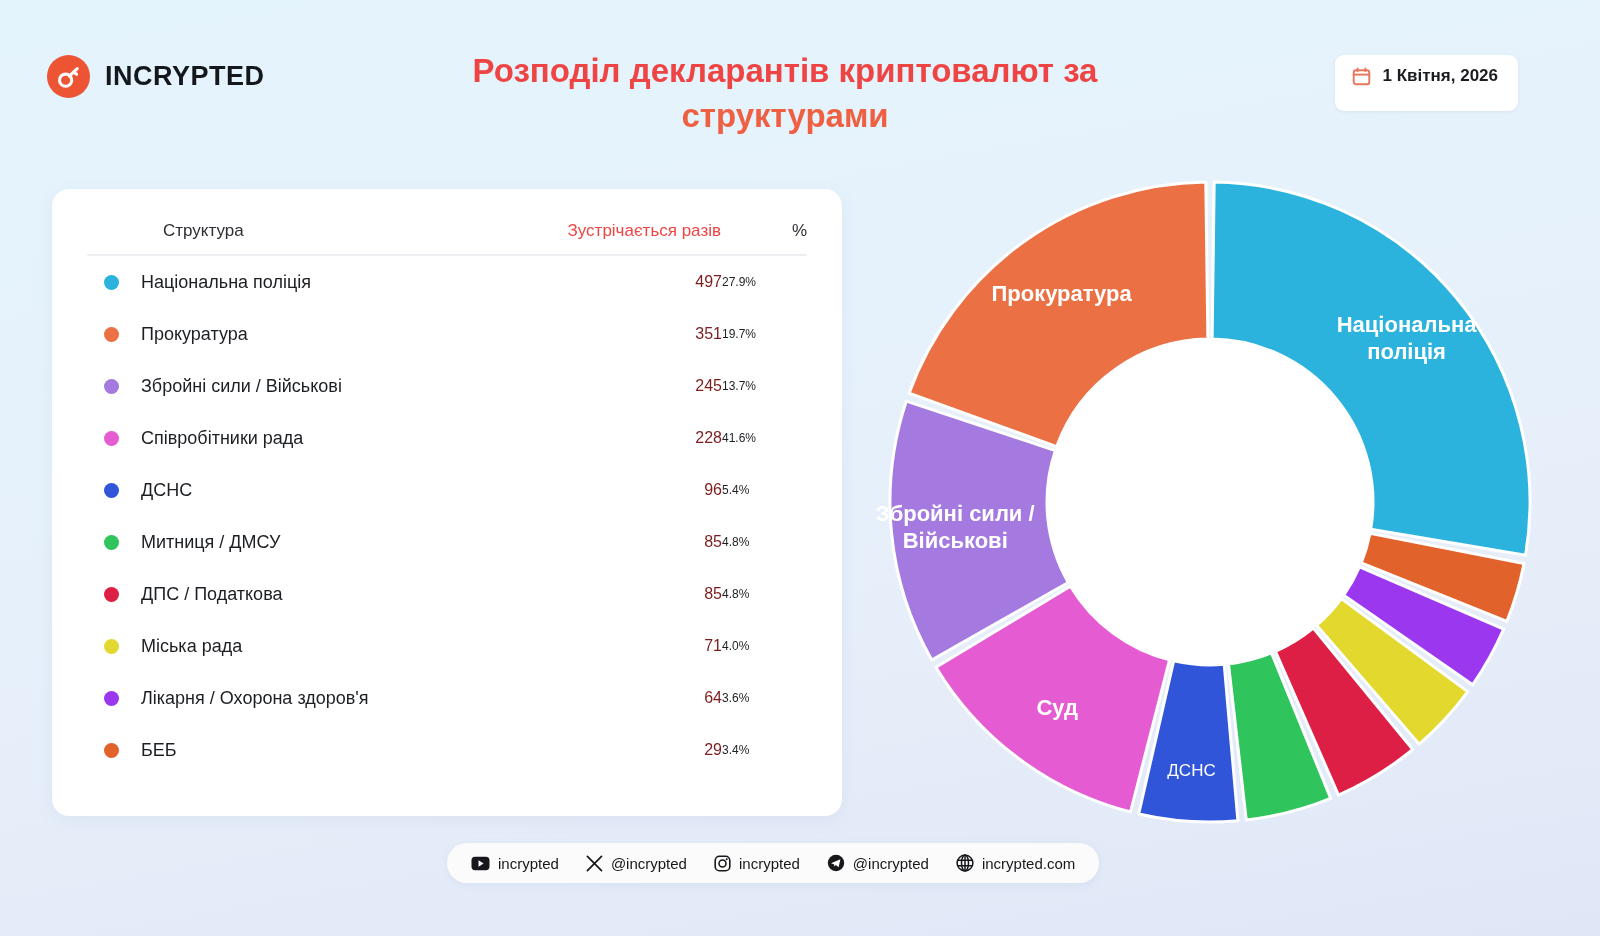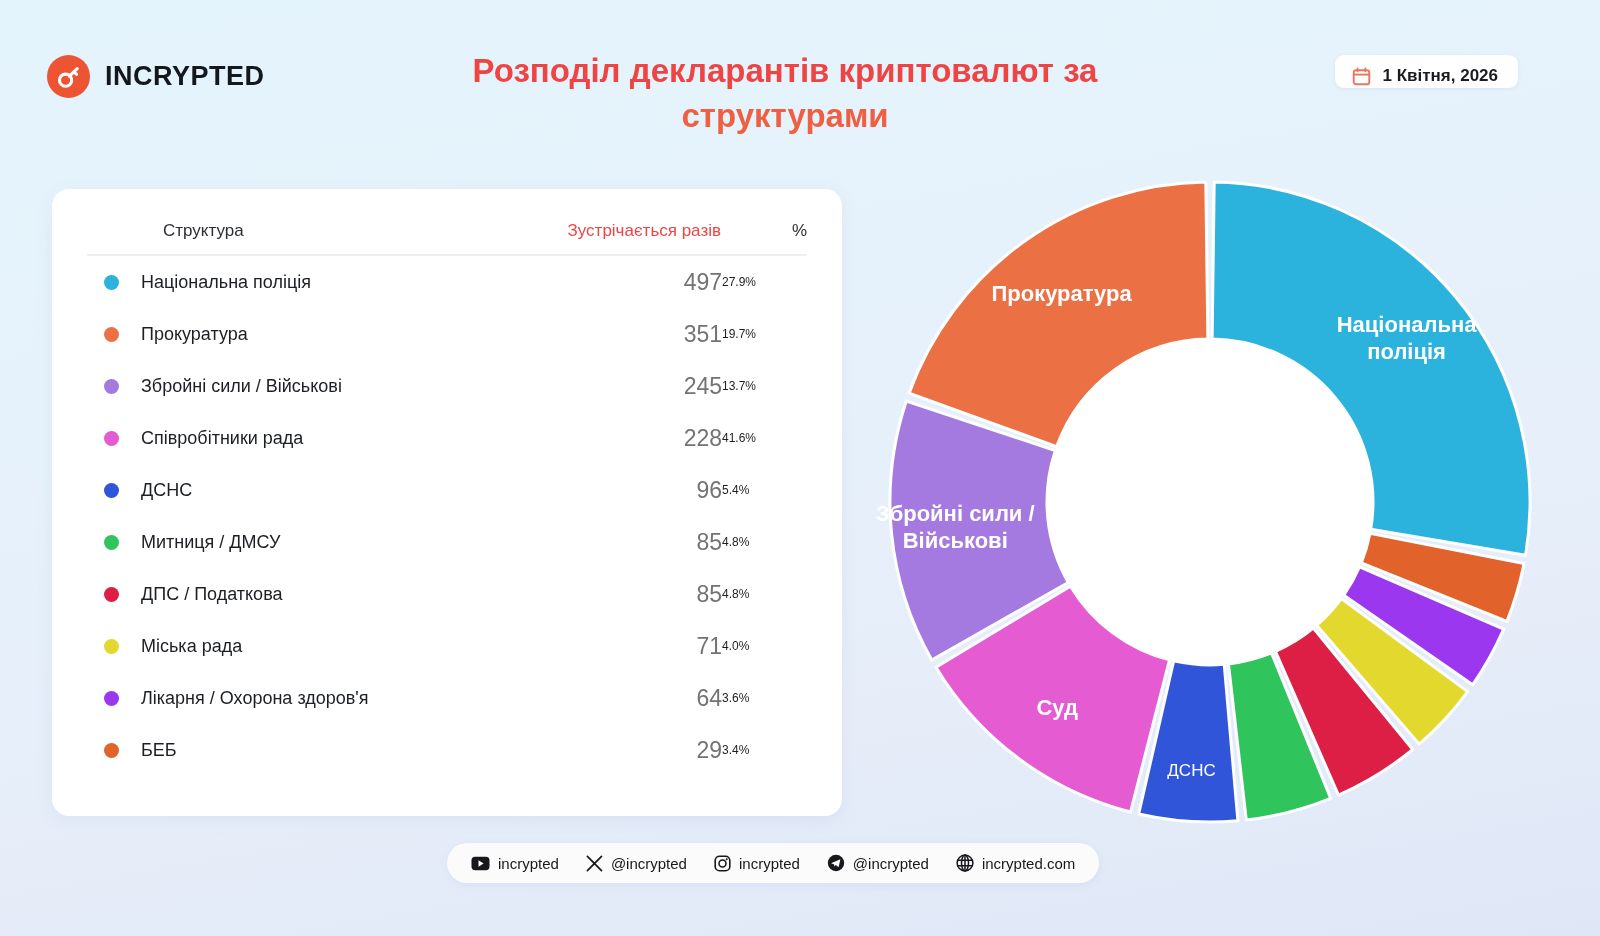--- a/index.html
+++ b/index.html
@@ -26,21 +26,21 @@
   .headline {
     position:absolute; left:370px; top:52px; width:830px; text-align:center;
     line-height:1.17;
   }
   .headline-main { font-size:33px; font-weight:bold; color:#ef4444; display:block; }
   .headline-accent { font-size:33px; font-weight:bold; color:#ef5f42; display:block; margin-top:6px; }
 
   .date-badge {
     position:absolute; right:82px; top:55px;
     background:#ffffff; border-radius:9px;
-    padding:11px 20px 2px 17px;
+    padding:11px 20px 25px 17px;
     display:flex; align-items:center; gap:11px;
     box-shadow:0 1px 4px rgba(70,100,140,0.09);
   }
   .date-text { font-size:17px; font-weight:bold; color:#1a1c1f; white-space:nowrap; }
 
   
   .table-card {
     position:absolute; left:52px; top:189px;
     width:790px; height:627px;
     background:#fff; border-radius:17px;
@@ -50,21 +50,21 @@
   .thead { display:flex; align-items:center; padding:0 1px 13px 1px; }
   .th-name { flex:1; font-size:17px; color:#2b2e33; padding-left:76px; }
   .th-count { width:190px; text-align:right; font-size:17px; color:#ef4444; }
   .th-pct { width:86px; text-align:right; font-size:17px; color:#2b2e33; }
   .divider { height:2px; background:#eceef1; border-radius:2px; margin:0 1px; }
 
   .trow { display:flex; align-items:center; height:52px; }
   .td-name { flex:1; display:flex; align-items:center; gap:22px; }
   .dot { width:15px; height:15px; border-radius:50%; flex:none; margin-left:18px; }
   .name-text { font-size:18px; color:#1c1f23; white-space:nowrap; }
-  .td-count { width:190px; text-align:right; font-size:23px; color:#737373; }
+  .td-count { width:190px; text-align:right; font-size:16px; color:#7f1d1d; }
   .td-pct { width:86px; text-align:left; font-size:12px; color:#1c1f23; }
 
   
   .chart-wrap { position:absolute; left:876px; top:168px; width:668px; height:668px; }
   .chart-wrap svg { display:block; width:668px; height:668px; overflow:visible; }
   .slice-label {
     fill:#ffffff; font-family:"Liberation Sans", sans-serif;
     text-anchor:middle; font-weight:bold;
   }
   .slice-label.sm { font-weight:normal; }

